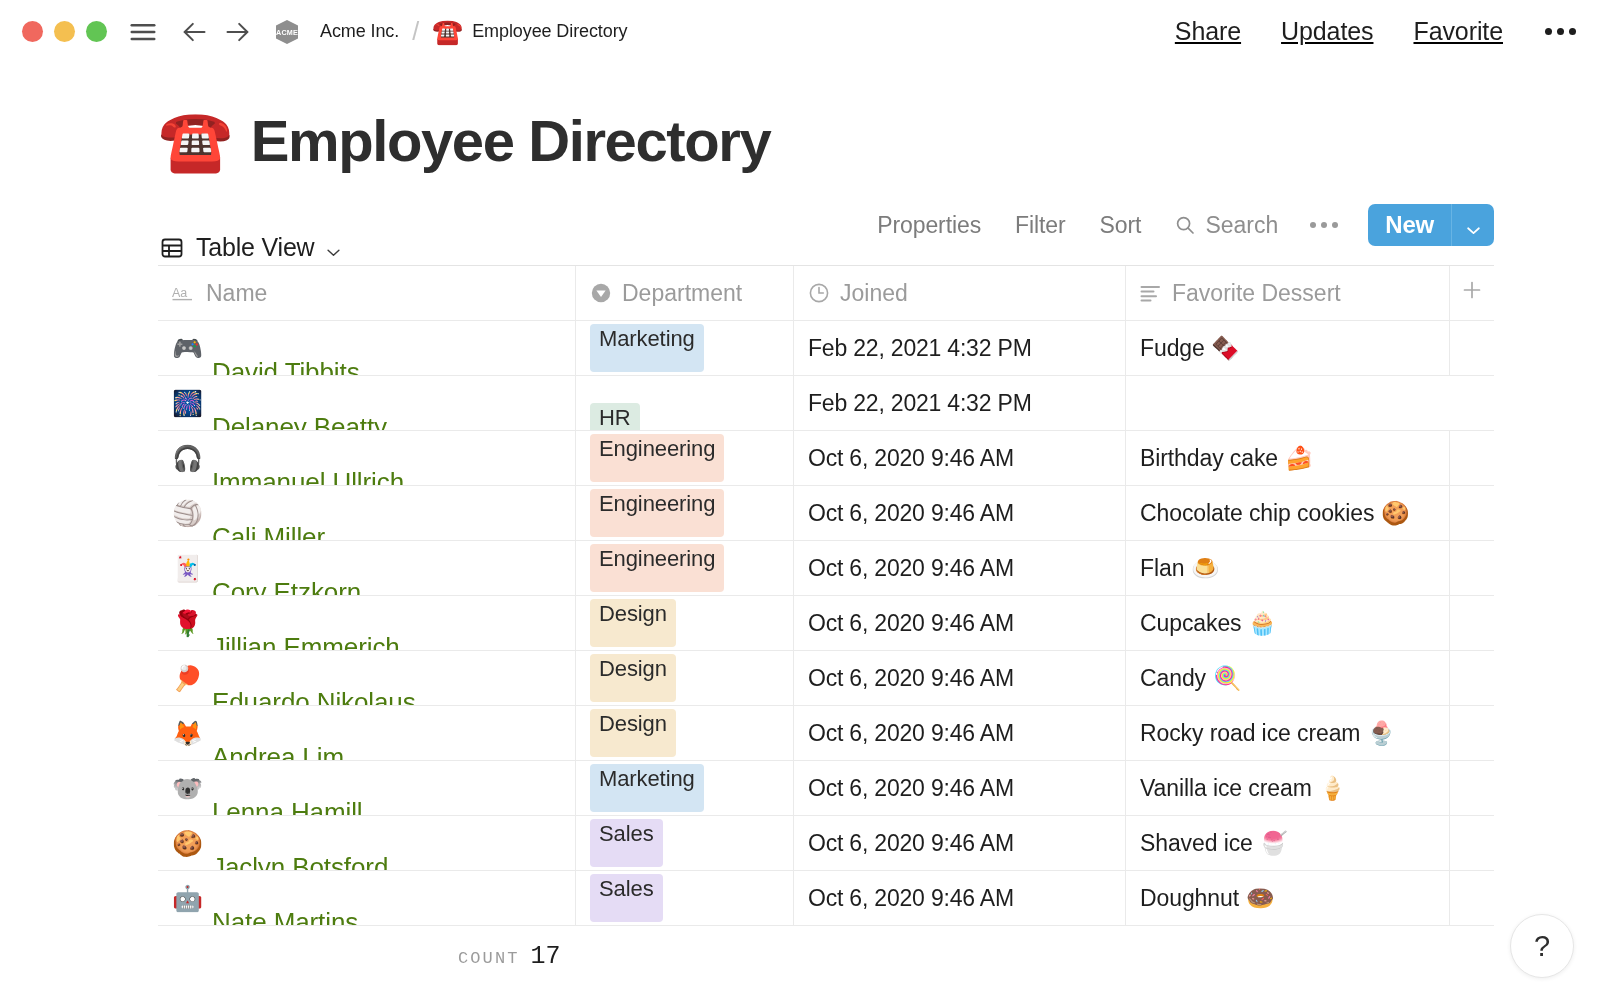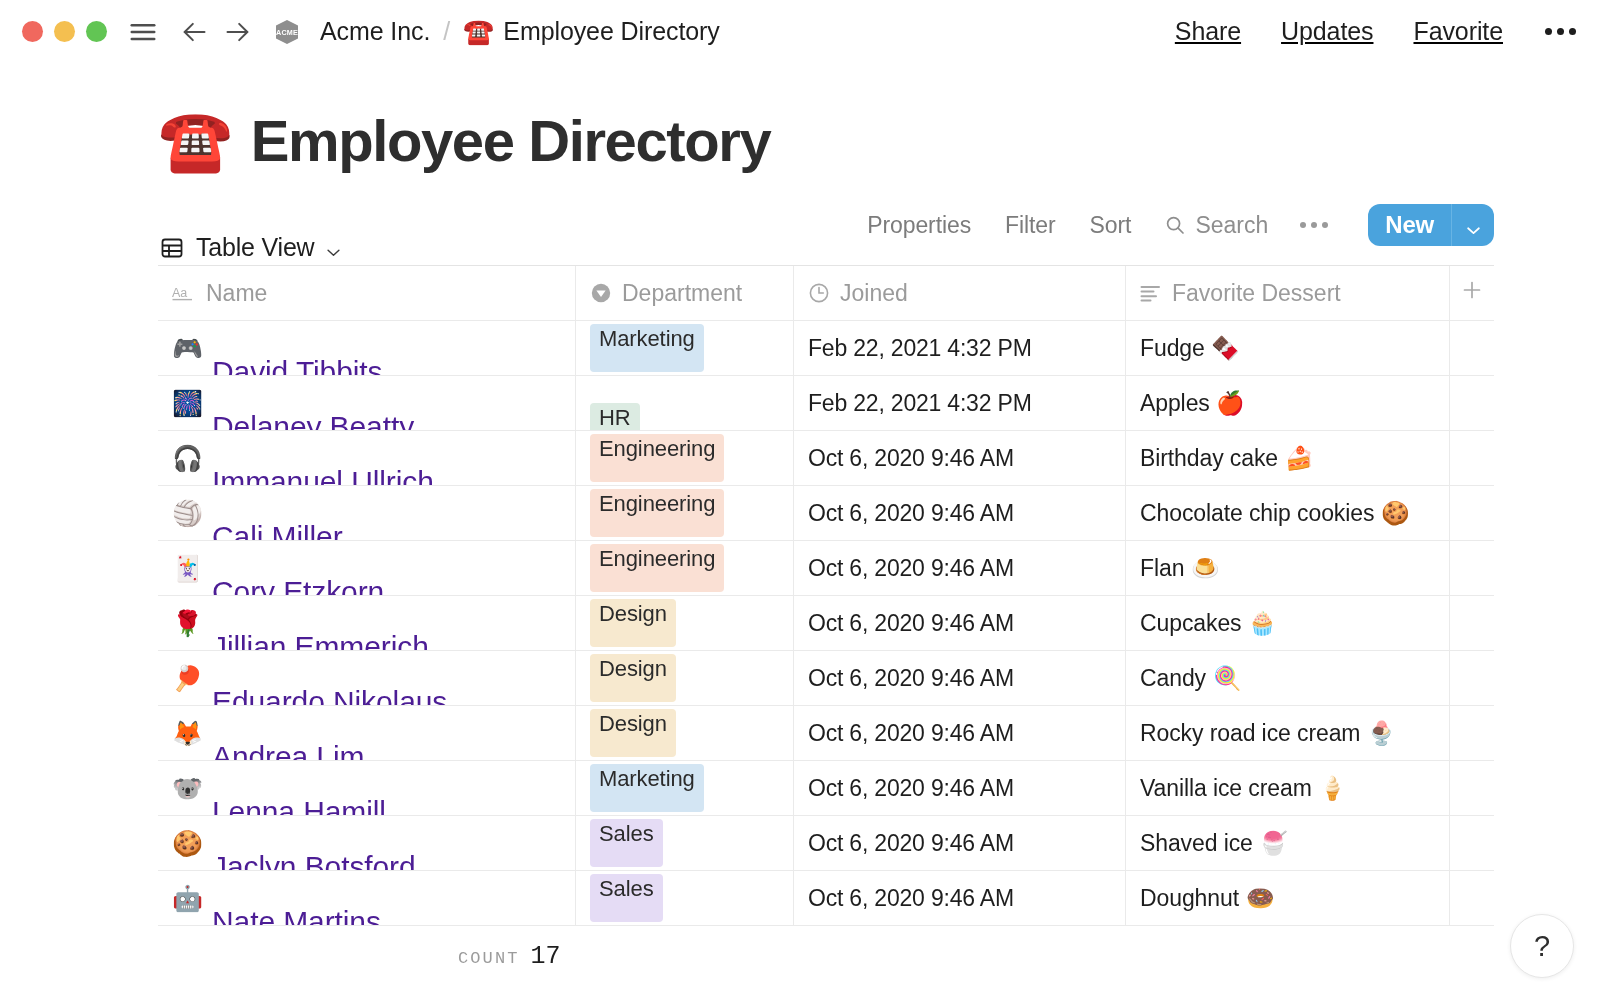--- a/index.html
+++ b/index.html
@@ -64,21 +64,21 @@
   .acme-badge {
     width: 26px; height: 26px;
     margin-right: 20px;
     flex: none;
     display: inline-flex;
     align-items: center;
     justify-content: center;
   }
 
   .crumb-text {
-    font-size: 25px;
+    font-size: 18px;
     color: #1e1e1e;
     letter-spacing: -0.1px;
     white-space: nowrap;
   }
   .crumb-sep {
     font-size: 25px;
     color: #c4c4c4;
     margin: 0 13px;
   }
   .crumb-emoji {
@@ -190,24 +190,24 @@
   #search-label { font-size: 23px; color: #8e8e8e; }
   #toolbar-more {
     margin-left: 32px;
     display: inline-flex;
     align-items: center;
     gap: 5px;
   }
   .dot3g { width: 6px; height: 6px; border-radius: 50%; background: #9a9a9a; display:block; }
 
   #new-button-group {
-    margin-left: 40px;
+    margin-left: 30px;
     display: inline-flex;
     align-items: stretch;
-    border-radius: 12px;
+    border-radius: 7px;
     overflow: hidden;
     height: 42px;
   }
   #new-button {
     background: #4aa3dd;
     color: #ffffff;
     font-size: 24px;
     font-weight: bold;
     display: inline-flex;
     align-items: center;
@@ -269,22 +269,22 @@
 
   .row-emoji {
     font-size: 25px;
     line-height: 1;
     margin-right: 10px;
     flex: none;
     width: 30px;
     text-align: center;
   }
   .row-name {
-    font-size: 30px;
-    color: #4c1d95;
+    font-size: 26px;
+    color: #4d7c0f;
     text-decoration: underline;
     text-decoration-color: #c9c9c9;
     text-underline-offset: 4px;
     letter-spacing: -0.1px;
     margin-top: 48px;
   }
 
   .tag {
     display: inline-flex;
     align-items: center;
@@ -549,24 +549,20 @@
             <div class="t-cell col-name">
               <span class="row-emoji">🎆</span>
               <span class="row-name">Delaney Beatty</span>
             </div>
             <div class="t-cell col-dept">
               <span class="tag tag-HR" style="background: rgb(220, 235, 226);">HR</span>
             </div>
             <div class="t-cell col-joined">
               <span class="joined-text">Feb 22, 2021 4:32 PM</span>
             </div>
-            <div class="t-cell col-dessert">
-              <span class="dessert-text">Apples</span>
-              <span class="dessert-emoji">🍎</span>
-            </div>
             <div class="t-cell col-plus"></div>
           </div>
           <div class="t-row">
             <div class="t-cell col-name">
               <span class="row-emoji">🎧</span>
               <span class="row-name">Immanuel Ullrich</span>
             </div>
             <div class="t-cell col-dept">
               <span class="tag tag-Engineering" style="background: rgb(250, 224, 212);">Engineering</span>
             </div>

